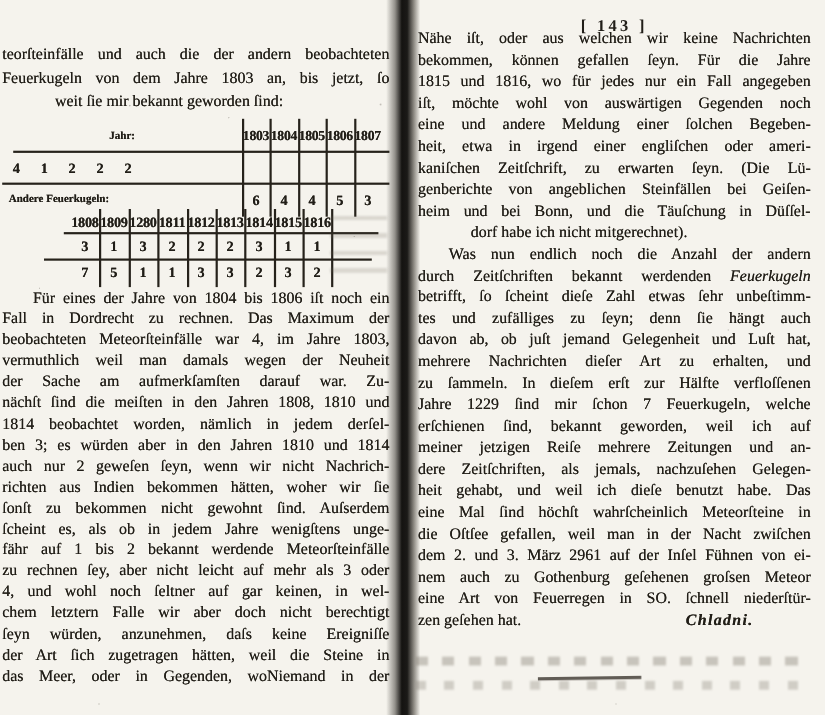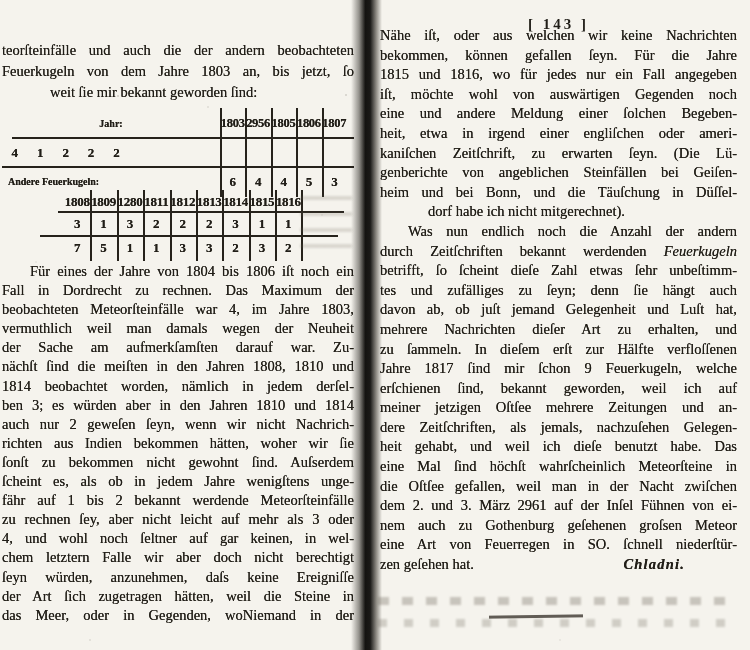--- a/index.html
+++ b/index.html
@@ -108,21 +108,21 @@
       <div class="line">teorſteinfälle und auch die der andern beobachteten</div>
       <div class="line">Feuerkugeln von dem Jahre 1803 an, bis jetzt, ſo</div>
       <div class="line">weit ſie mir bekannt geworden ſind:</div>
     </div>
 
   <div class="t1">
     <div class="t1row yr">
       <div class="t1label jahr">Jahr:</div>
       <div class="cells">
           <span class="cell">1803</span>
-          <span class="cell">2956</span>
+          <span class="cell">1804</span>
           <span class="cell">1805</span>
           <span class="cell">1806</span>
           <span class="cell">1807</span>
         </div>
     </div>
     <div class="hrule h1"></div>
     <div class="t1row">
       <div class="cells">
           <span class="cell">4</span>
           <span class="cell">1</span>
@@ -238,23 +238,23 @@
         <div class="line">dorf habe ich nicht mitgerechnet).</div>
       </div>
     <div class="line indent">Was nun endlich noch die Anzahl der andern</div>
     <div class="line"><span>durch Zeitſchriften bekannt werdenden</span> <span class="ital">Feuerkugeln</span></div>
     <div>
         <div class="line">betrifft, ſo ſcheint dieſe Zahl etwas ſehr unbeſtimm-</div>
         <div class="line">tes und zufälliges zu ſeyn; denn ſie hängt auch</div>
         <div class="line">davon ab, ob juſt jemand Gelegenheit und Luſt hat,</div>
         <div class="line">mehrere Nachrichten dieſer Art zu erhalten, und</div>
         <div class="line">zu ſammeln. In dieſem erſt zur Hälfte verfloſſenen</div>
-        <div class="line">Jahre 1817 ſind mir ſchon 9 Feuerkugeln, welche</div>
+        <div class="line">Jahre 1229 ſind mir ſchon 7 Feuerkugeln, welche</div>
         <div class="line">erſchienen ſind, bekannt geworden, weil ich auf</div>
-        <div class="line">meiner jetzigen Oſtſee mehrere Zeitungen und an-</div>
+        <div class="line">meiner jetzigen Reiſe mehrere Zeitungen und an-</div>
         <div class="line">dere Zeitſchriften, als jemals, nachzuſehen Gelegen-</div>
         <div class="line">heit gehabt, und weil ich dieſe benutzt habe. Das</div>
         <div class="line">eine Mal ſind höchſt wahrſcheinlich Meteorſteine in</div>
         <div class="line">die Oſtſee gefallen, weil man in der Nacht zwiſchen</div>
         <div class="line">dem 2. und 3. März 2961 auf der Inſel Fühnen von ei-</div>
         <div class="line">nem auch zu Gothenburg geſehenen groſsen Meteor</div>
         <div class="line">eine Art von Feuerregen in SO. ſchnell niederſtür-</div>
       </div>
     <div class="line sigrow">
       <span>zen geſehen hat.</span>

